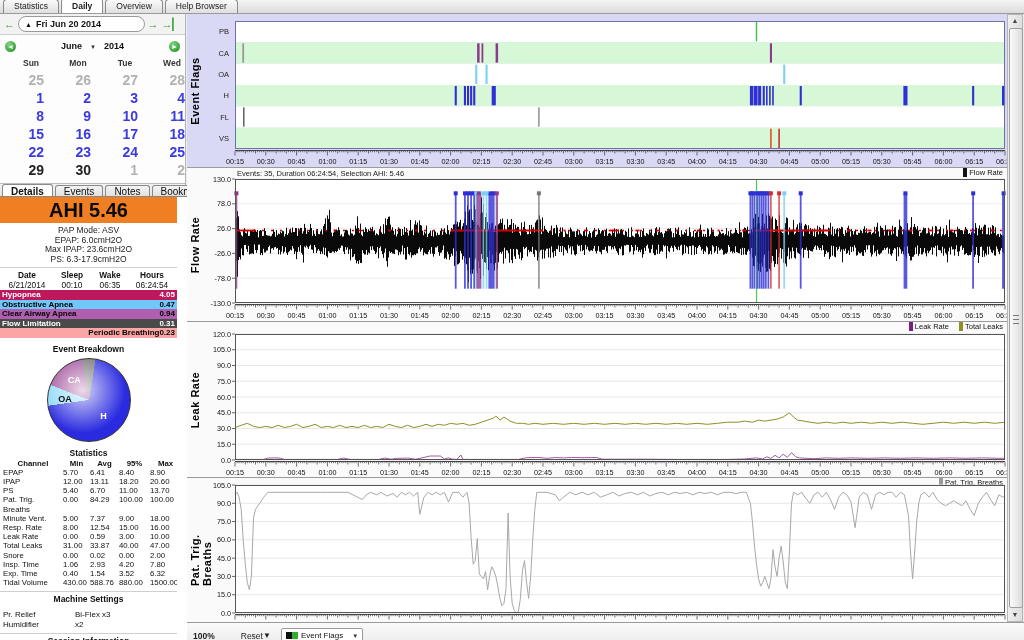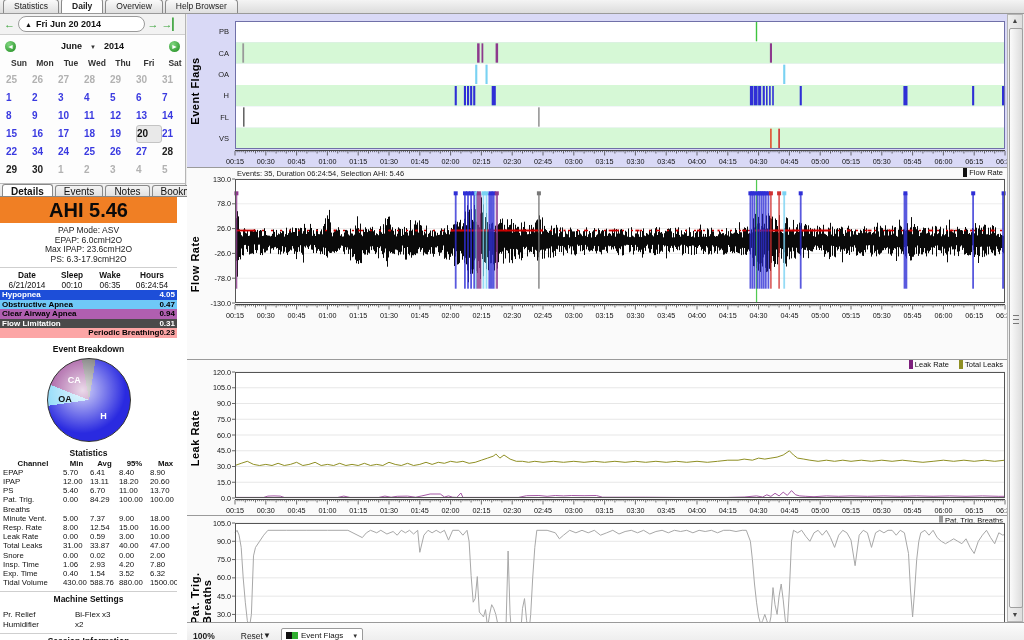--- a/index.html
+++ b/index.html
@@ -14,23 +14,23 @@
   .left{position:absolute;left:0;top:14px;width:186px;height:626px;background:#f2f2f2;border-right:1px solid #b5b5b5;box-sizing:border-box;}
   .datenav{height:20px;display:flex;align-items:center;padding:0 4px;gap:3px;}
   .ga{color:#2f9e2f;font-weight:bold;font-size:11px;cursor:pointer;}
   .pill{flex:1;display:flex;align-items:center;gap:4px;background:#fff;border:1px solid #9a9a9a;border-radius:8px;height:14px;padding:0 6px;font-size:9px;font-weight:bold;}
   .pill .caret{font-size:7px;}
   .calendar{background:#fdfdfd;border-top:1px solid #cfcfcf;height:148px;}
   .calhead{display:flex;align-items:center;height:18px;padding:2px 5px 0 5px;}
   .cbtn{width:11px;height:11px;border-radius:50%;background:radial-gradient(circle at 35% 30%,#7fd67f,#1d8a1d);color:#fff;font-size:7px;line-height:11px;text-align:center;}
   .calmy{flex:1;text-align:center;font-size:9px;font-weight:bold;}
   .calmy .dd{font-size:6px;margin:0 8px;color:#333;}
-  .wdays,.calrow{display:grid;grid-template-columns:repeat(7,26px);padding-left:6px;}
+  .wdays,.calrow{display:grid;grid-template-columns:repeat(7,26px);padding-left:18px;gap:21px;}
   .wdays div{font-size:8.5px;font-weight:bold;text-align:center;height:16px;line-height:16px;color:#333;}
-  .day{font-size:10px;font-weight:bold;text-align:left;height:18px;line-height:18px;border-radius:3px;}
+  .day{font-size:14px;font-weight:bold;text-align:right;height:18px;line-height:18px;border-radius:3px;}
   .day.out{color:#b2b2b2;}
   .day.data{color:#3a3ae0;}
   .day.plain{color:#222;}
   .day.sel{color:#111;background:#e9e9e9;border:1px solid #c4c4c4;box-sizing:border-box;line-height:16px;}
 
   .dtabs{display:flex;align-items:flex-end;height:14px;background:linear-gradient(#f2f2f2,#e2e2e2);border-top:1px solid #bbb;padding-left:2px;}
   .dtab{font-size:10px;padding:0 8px;height:12px;line-height:12px;border:1px solid #8a8a8a;border-bottom:none;border-radius:3px 3px 0 0;background:linear-gradient(#f4f4f4,#ddd);margin-right:2px;}
   .dtab.active{background:#fff;font-weight:bold;height:13px;line-height:13px;}
 
   .details{position:absolute;left:0;top:182px;width:208px;height:444px;background:#fff;border-top:1px solid #888;}
@@ -157,21 +157,21 @@
             <div class="day data">15</div>
             <div class="day data">16</div>
             <div class="day data">17</div>
             <div class="day data">18</div>
             <div class="day data">19</div>
             <div class="day sel">20</div>
             <div class="day data">21</div>
           </div>
           <div class="calrow">
             <div class="day data">22</div>
-            <div class="day data">34</div>
+            <div class="day data">23</div>
             <div class="day data">24</div>
             <div class="day data">25</div>
             <div class="day data">26</div>
             <div class="day data">27</div>
             <div class="day plain">28</div>
           </div>
           <div class="calrow">
             <div class="day plain">29</div>
             <div class="day plain">30</div>
             <div class="day out">1</div>
@@ -203,21 +203,21 @@
             <div class="h">Date</div>
             <div class="h">Sleep</div>
             <div class="h">Wake</div>
             <div class="h">Hours</div>
             <div class="v">6/21/2014</div>
             <div class="v">00:10</div>
             <div class="v">06:35</div>
             <div class="v">06:24:54</div>
           </div>
         <div id="event-rows">
-            <div class="evrow" style="background: #1d4ed8; color: rgb(255, 255, 255);">
+            <div class="evrow" style="background: #be185d; color: rgb(255, 255, 255);">
               <div class="l">Hypopnea</div>
               <div class="v">4.05</div>
             </div>
             <div class="evrow" style="background: rgb(111, 200, 247); color: rgb(0, 0, 0);">
               <div class="l">Obstructive Apnea</div>
               <div class="v">0.47</div>
             </div>
             <div class="evrow" style="background: rgb(176, 95, 176); color: rgb(0, 0, 0);">
               <div class="l">Clear Airway Apnea</div>
               <div class="v">0.94</div>
@@ -430,21 +430,21 @@
           <text x="554.4" y="14" text-anchor="middle" font-size="7.2px" fill="#111" font-family="Liberation Sans, sans-serif">04:45</text>
           <text x="585.2" y="14" text-anchor="middle" font-size="7.2px" fill="#111" font-family="Liberation Sans, sans-serif">05:00</text>
           <text x="616.0" y="14" text-anchor="middle" font-size="7.2px" fill="#111" font-family="Liberation Sans, sans-serif">05:15</text>
           <text x="646.8" y="14" text-anchor="middle" font-size="7.2px" fill="#111" font-family="Liberation Sans, sans-serif">05:30</text>
           <text x="677.6" y="14" text-anchor="middle" font-size="7.2px" fill="#111" font-family="Liberation Sans, sans-serif">05:45</text>
           <text x="708.4" y="14" text-anchor="middle" font-size="7.2px" fill="#111" font-family="Liberation Sans, sans-serif">06:00</text>
           <text x="739.2" y="14" text-anchor="middle" font-size="7.2px" fill="#111" font-family="Liberation Sans, sans-serif">06:15</text>
           <text x="770.0" y="14" text-anchor="middle" font-size="7.2px" fill="#111" font-family="Liberation Sans, sans-serif">06:30</text>
         </svg>
     </div>
-    <div class="panel" style="height:192px">
+    <div class="panel" style="height:154px">
       <div class="phead">Events: 35, Duration 06:24:54, Selection AHI: 5.46</div>
       <div class="legend" id="flow-legend">
           <div class="it">
             <div class="sw" style="background: rgb(17, 17, 17);"></div>
             <div>Flow Rate</div>
           </div>
         </div>
       <div class="vlabel">Flow Rate</div>
       <svg class="plot" id="flow-plot" style="top:11px" width="770" height="124">
           <rect x="0" y="0" width="770" height="124" fill="#fff"></rect>

